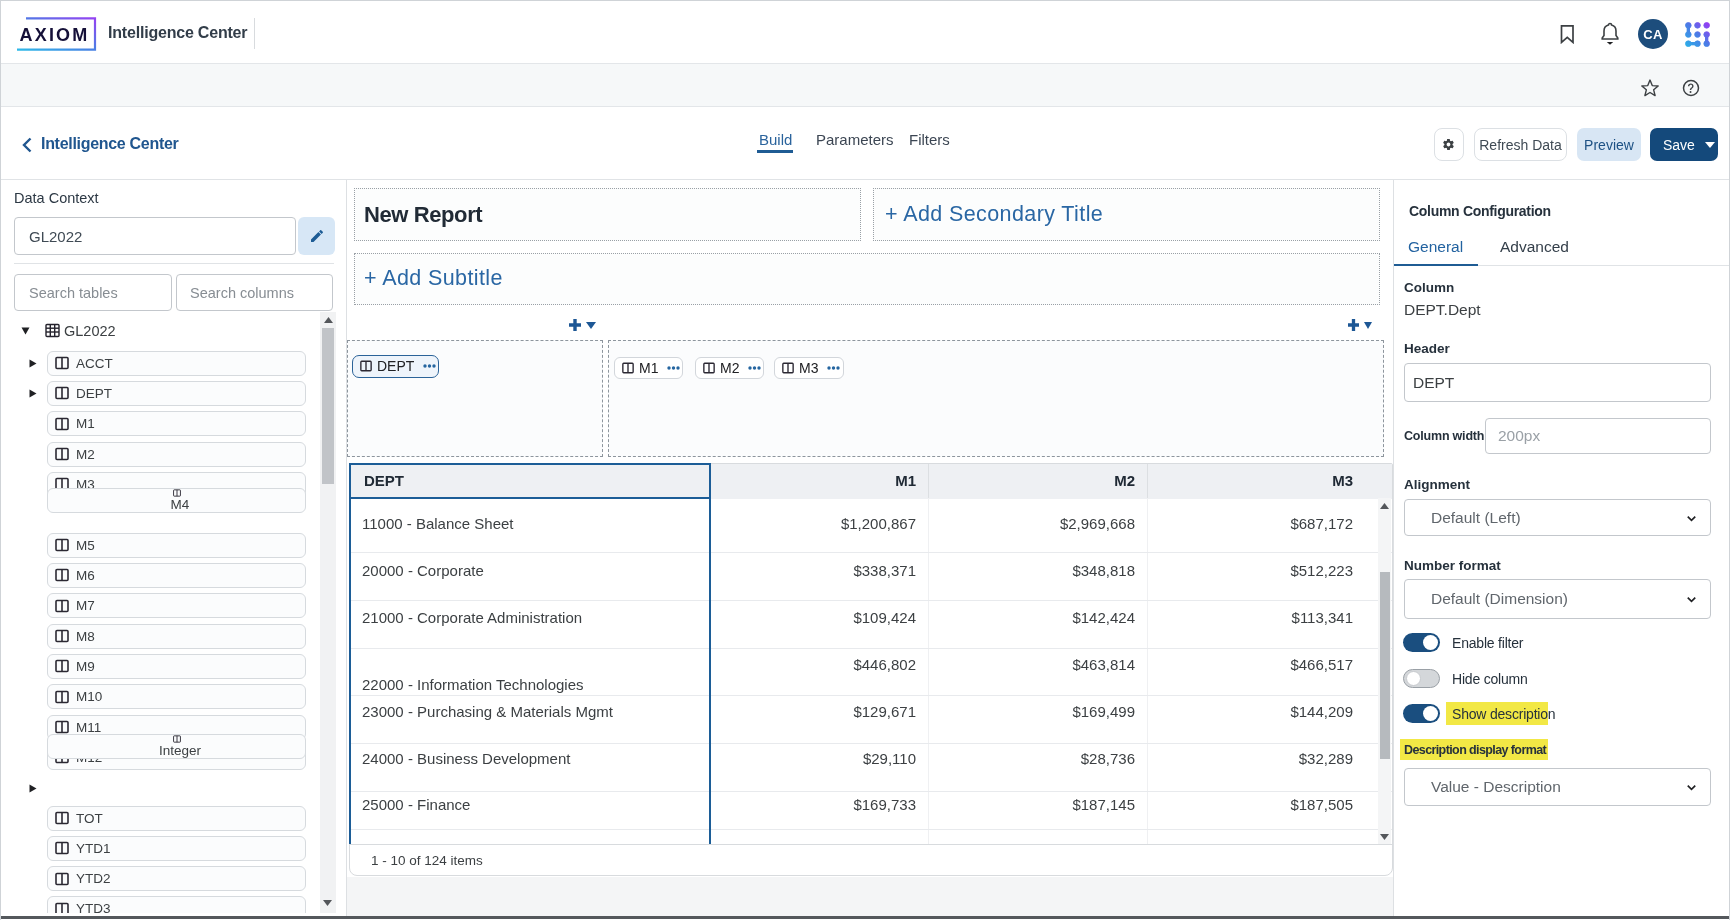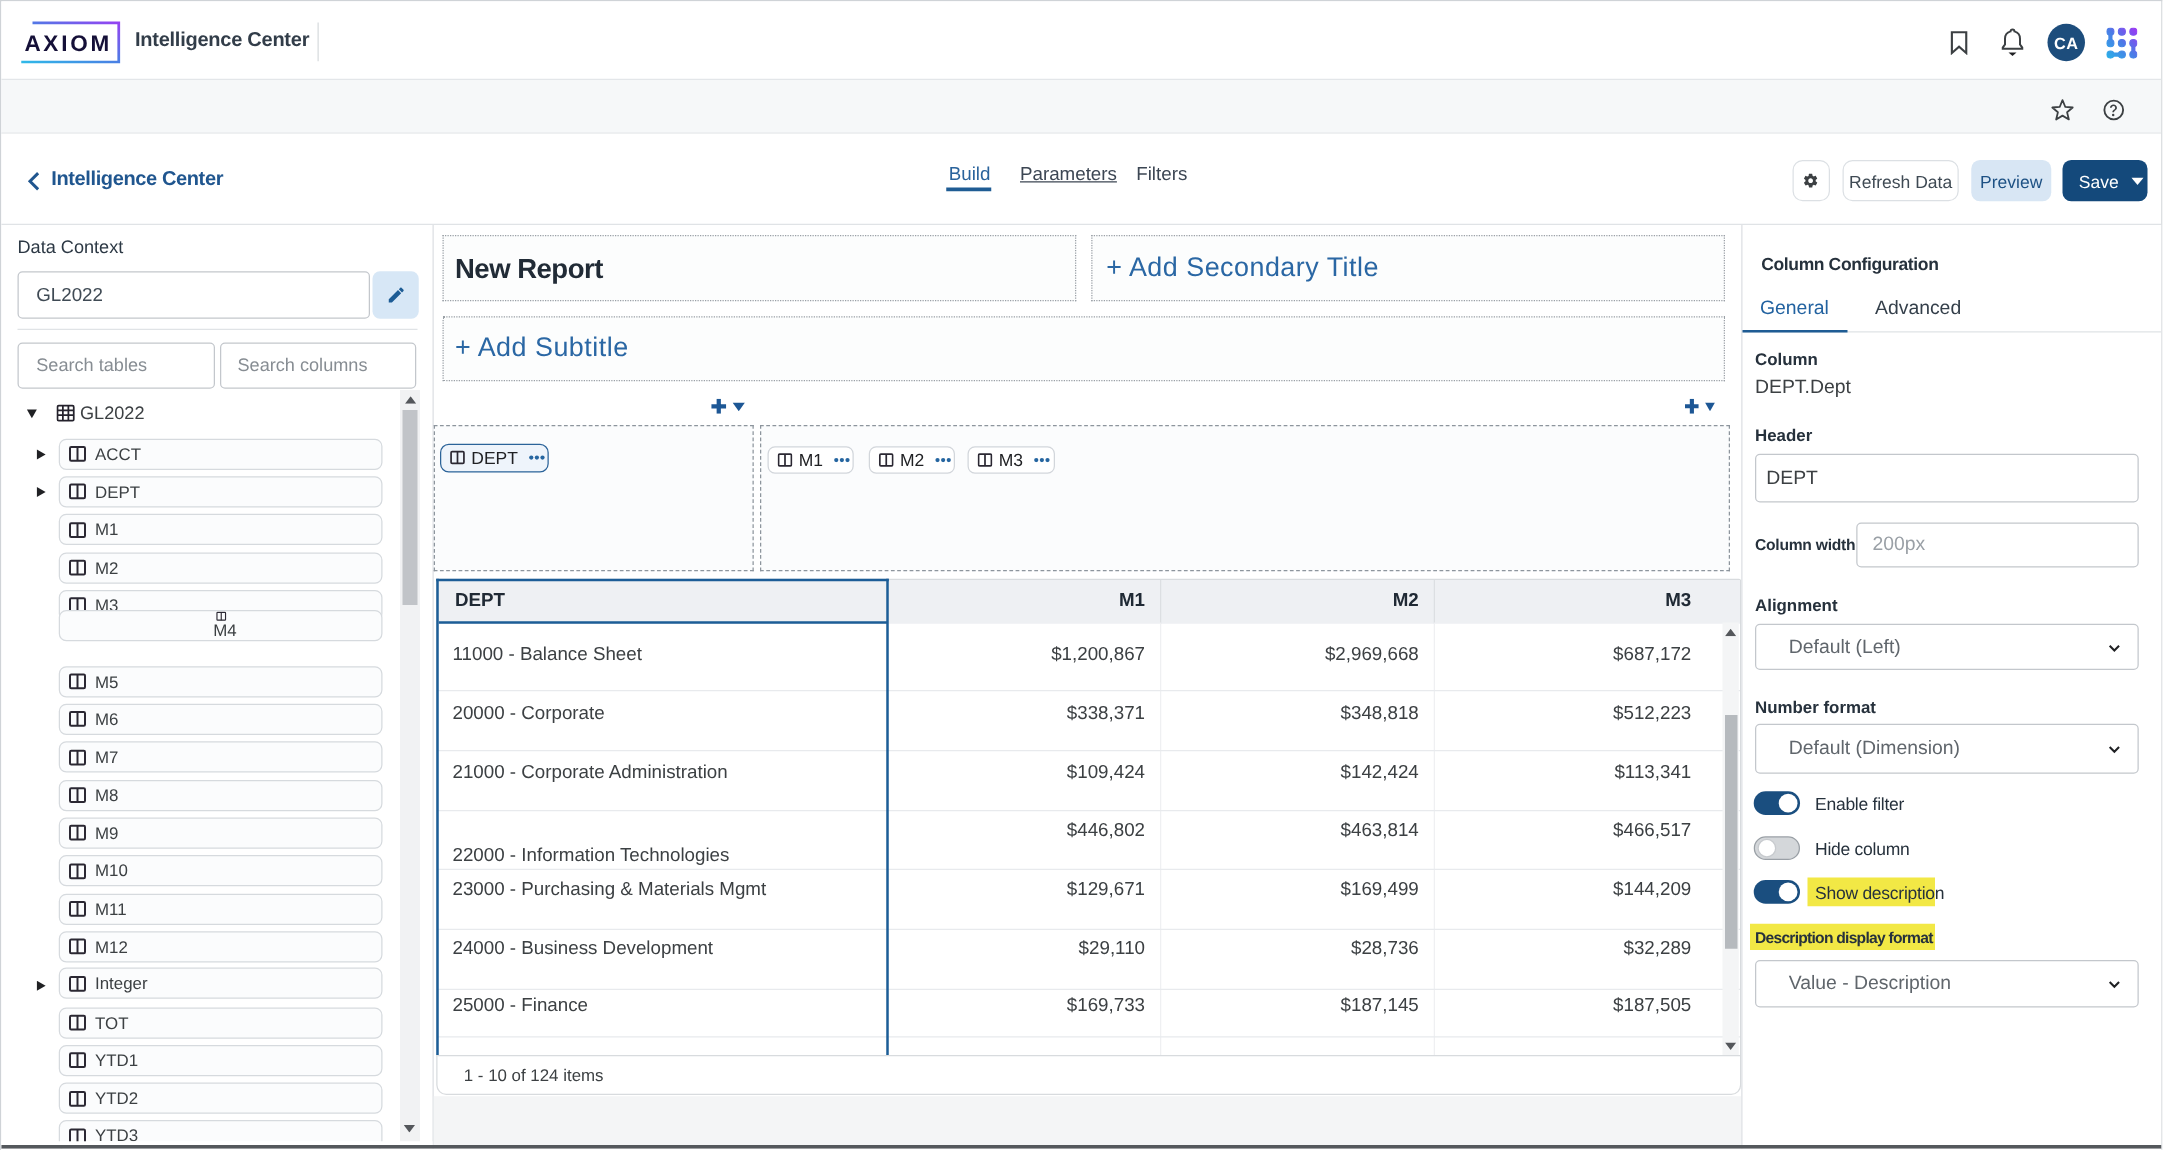--- a/index.html
+++ b/index.html
@@ -108,21 +108,21 @@
   <div id="bg-toolbar"></div>
   <div>
 
     <svg class="abs" style="left:18px;top:135px;" width="18" height="18" viewBox="0 0 18 18">
       <path d="M11.5 2.5 L5 9 l6.5 6.5" fill="none" stroke="#20568f" stroke-width="2.4"></path>
     </svg>
     <div class="abs" style="left:40px;top:134px;font-size:16px;font-weight:bold;color:#20568f;letter-spacing:-0.3px;">Intelligence Center</div>
 
     <div class="abs" style="left:758px;top:130px;font-size:15px;color:#2a639c;">Build</div>
     <div class="abs" style="left:756px;top:149px;width:36px;height:3px;background:#1f5c94;"></div>
-    <div class="abs" style="left:815px;top:130px;font-size:15px;color:#3c4653;text-decoration:underline;">Parameters</div>
+    <div class="abs" style="left:815px;top:130px;font-size:15px;color:#3c4653;">Parameters</div>
     <div class="abs" style="left:908px;top:130px;font-size:15px;color:#3c4653;">Filters</div>
 
     <div class="abs" style="left:1433px;top:127px;width:30px;height:33px;border:1px solid #dce0e4;border-radius:8px;background:#fff;"></div>
     <svg class="abs" style="left:1441px;top:137px;" width="13" height="13" viewBox="0 0 24 24">
       <path fill="#3c4043" d="M19.4 13c0-.3.1-.6.1-1s0-.7-.1-1l2.1-1.7c.2-.2.3-.4.1-.7l-2-3.5c-.1-.2-.4-.3-.6-.2l-2.5 1c-.5-.4-1.1-.7-1.7-1l-.4-2.6c0-.3-.3-.4-.5-.4h-4c-.3 0-.5.2-.5.4l-.4 2.7c-.6.2-1.2.6-1.7 1l-2.5-1c-.2-.1-.5 0-.6.2l-2 3.5c-.1.2-.1.5.1.7L4.5 11c0 .3-.1.6-.1 1s0 .7.1 1l-2.1 1.7c-.2.2-.3.4-.1.7l2 3.5c.1.2.4.3.6.2l2.5-1c.5.4 1.1.7 1.7 1l.4 2.6c0 .3.3.4.5.4h4c.3 0 .5-.2.5-.4l.4-2.6c.6-.2 1.2-.6 1.7-1l2.5 1c.2.1.5 0 .6-.2l2-3.5c.1-.2.1-.5-.1-.7L19.4 13zM12 15.5c-1.9 0-3.5-1.6-3.5-3.5s1.6-3.5 3.5-3.5 3.5 1.6 3.5 3.5-1.6 3.5-3.5 3.5z"></path>
     </svg>
     <div class="abs" style="left:1473px;top:127px;width:93px;height:33px;border:1px solid #dce0e4;border-radius:8px;background:#fff;font-size:14px;color:#3f4a54;display:flex;align-items:center;justify-content:center;">Refresh Data</div>
     <div class="abs" style="left:1576px;top:127px;width:64px;height:33px;border-radius:7px;background:#d8e6f4;font-size:14px;color:#1d5184;display:flex;align-items:center;justify-content:center;">Preview</div>
     <div class="abs" style="left:1649px;top:127px;width:68px;height:33px;border-radius:7px;background:#14497b;font-size:14px;color:#fff;display:flex;align-items:center;">
       <span style="margin-left:13px;">Save</span>
@@ -255,21 +255,21 @@
     <div class="abs treeitem" style="top:743.8px;">
       <svg width="14" height="14" viewBox="0 0 14 14">
           <rect x="1" y="1.5" width="12" height="11" rx="1" fill="none" stroke="#2b2833" stroke-width="1.6"></rect>
           <line x1="7" y1="1.5" x2="7" y2="12.5" stroke="#2b2833" stroke-width="1.6"></line>
         </svg>
       <span>M12</span>
     </div>
     <svg class="abs" style="left:28px;top:782.6px;" width="8" height="9" viewBox="0 0 8 9">
         <path d="M0.5 0.5 L7.5 4.5 L0.5 8.5 z" fill="#202124"></path>
       </svg>
-    <div class="abs treeitem" style="top:773px;">
+    <div class="abs treeitem" style="top:733px;flex-direction:column;">
       <svg width="14" height="14" viewBox="0 0 14 14">
           <rect x="1" y="1.5" width="12" height="11" rx="1" fill="none" stroke="#2b2833" stroke-width="1.6"></rect>
           <line x1="7" y1="1.5" x2="7" y2="12.5" stroke="#2b2833" stroke-width="1.6"></line>
         </svg>
       <span>Integer</span>
     </div>
     <div class="abs treeitem" style="top:804.5px;">
       <svg width="14" height="14" viewBox="0 0 14 14">
           <rect x="1" y="1.5" width="12" height="11" rx="1" fill="none" stroke="#2b2833" stroke-width="1.6"></rect>
           <line x1="7" y1="1.5" x2="7" y2="12.5" stroke="#2b2833" stroke-width="1.6"></line>

